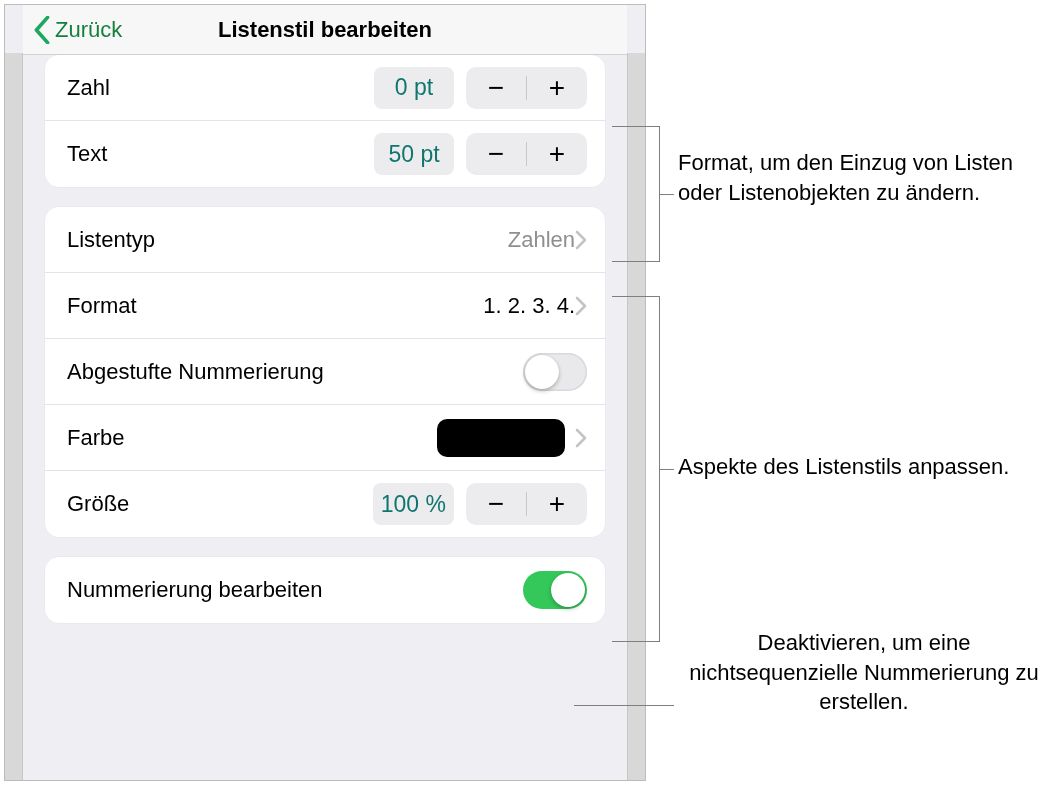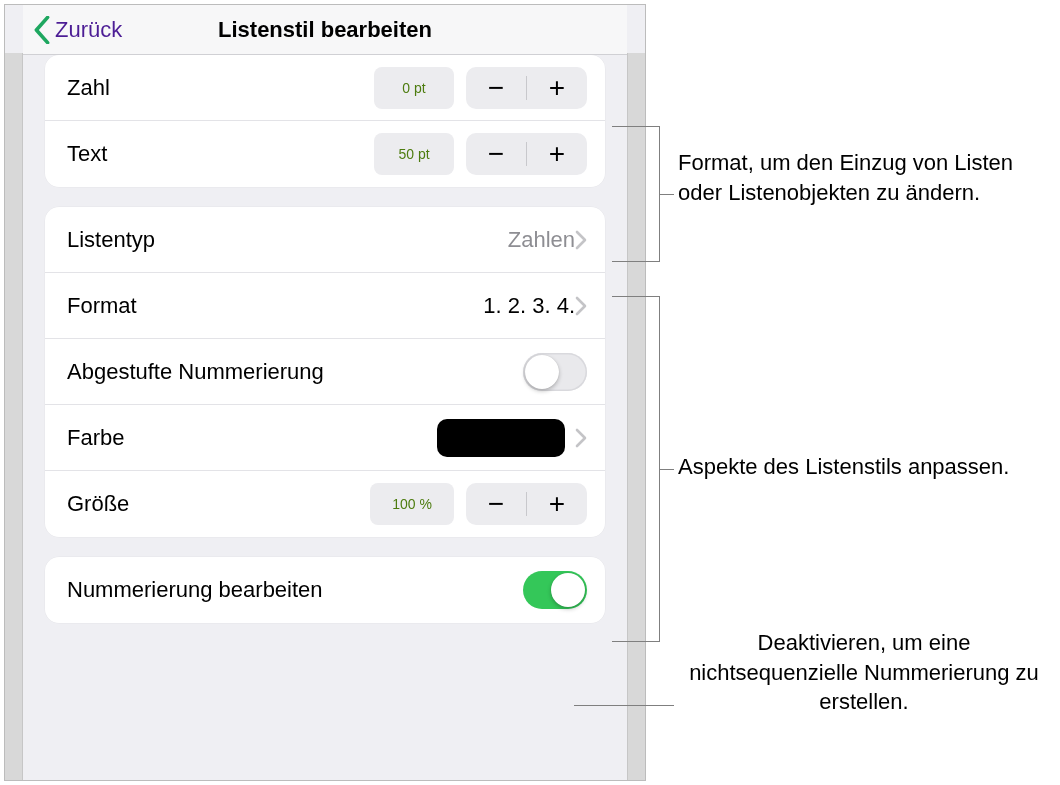--- a/index.html
+++ b/index.html
@@ -39,21 +39,21 @@
     background: #f7f7f8;
     border-bottom: 1px solid #d0d0d4;
     display: flex;
     align-items: center;
     padding: 0 10px;
     position: relative;
   }
   .back-btn {
     display: flex;
     align-items: center;
-    color: #4c1d95;
+    color: #15803d;
     font-size: 22px;
     font-weight: 400;
     cursor: pointer;
   }
   .back-btn svg { width: 18px; height: 28px; margin-right: 4px; }
   .nav-title {
     position: absolute;
     left: 0; right: 0;
     text-align: center;
     font-size: 22px;
@@ -103,24 +103,24 @@
   }
 
   .value-box {
     min-width: 80px;
     height: 42px;
     background: #ececef;
     border-radius: 8px;
     display: flex;
     align-items: center;
     justify-content: center;
-    font-size: 14px;
-    color: #4d7c0f;
+    font-size: 23px;
+    color: #0f766e;
     margin-right: 12px;
-    padding: 0 22px;
+    padding: 0 8px;
   }
 
   .stepper {
     display: flex;
     align-items: center;
     height: 42px;
     border-radius: 10px;
     background: #ececef;
     overflow: hidden;
   }

